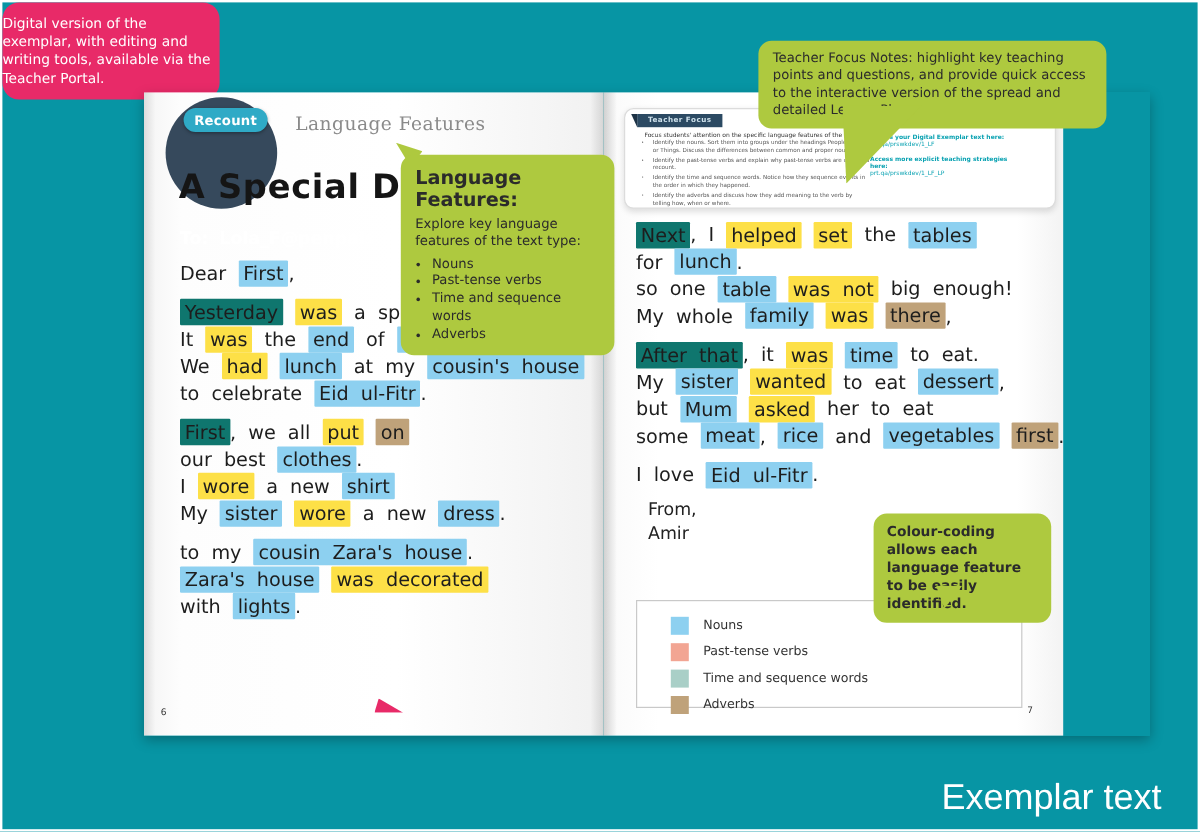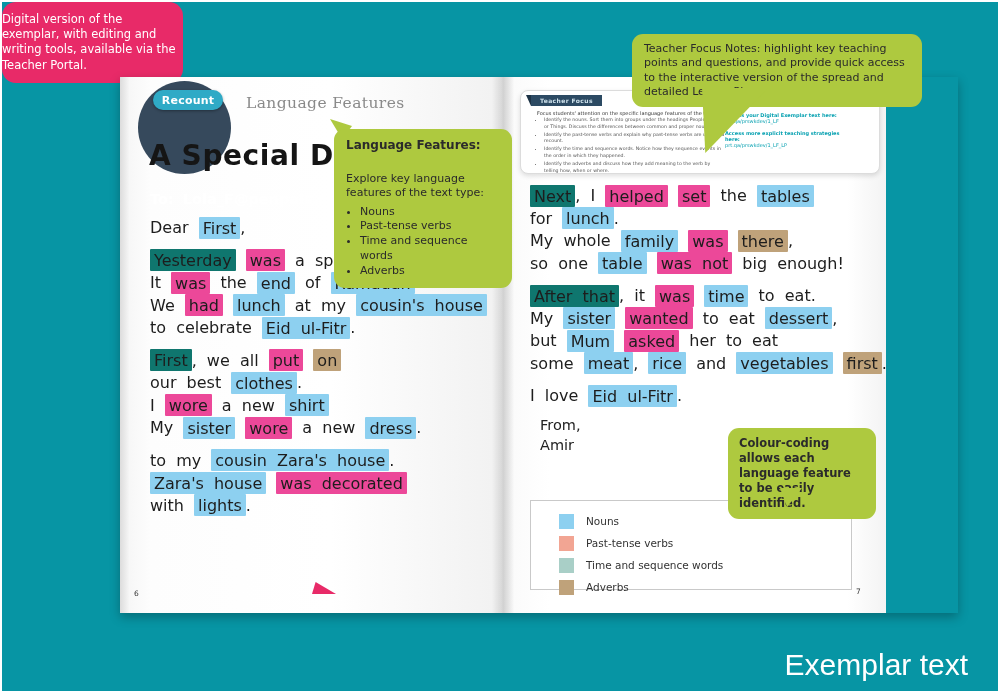--- a/index.html
+++ b/index.html
@@ -65,37 +65,37 @@
   
   .callout{position:absolute;background:#AEC93F;border-radius:11px;color:#2b2b2b;}
   .callout-top{left:630px;top:32px;width:290px;padding:8px 12px;font-size:11px;line-height:1.3;box-sizing:border-box;z-index:4;}
   .callout-top .b{font-weight:normal;}
   .callout-top-tail{position:absolute;left:700px;top:86px;width:66px;height:65px;background:#AEC93F;
      clip-path:polygon(0 0,100% 0,5% 100%);z-index:5;}
 
   .callout-lf{left:214px;top:52px;width:178px;padding:9px 12px;box-sizing:border-box;z-index:3;}
   .callout-lf-tail{position:absolute;left:210px;top:42px;width:22px;height:20px;background:#AEC93F;
      clip-path:polygon(0 0,100% 35%,55% 100%);z-index:3;}
-  .callout-lf .t{font-weight:bold;font-size:12px;margin-bottom:20px;}
+  .callout-lf .t{font-weight:bold;font-size:16px;margin-bottom:4px;}
   .callout-lf .d{font-size:11px;line-height:1.25;margin-bottom:5px;}
   .callout-lf ul{margin:0;padding:0 0 0 14px;font-size:11px;line-height:1.35;}
 
   .callout-cc{left:726px;top:426px;width:148px;padding:8px 11px;font-size:11.5px;font-weight:600;line-height:1.3;box-sizing:border-box;z-index:4;}
   .callout-cc-tail{position:absolute;left:778px;top:486px;width:22px;height:19px;background:#AEC93F;
      clip-path:polygon(0 0,100% 0,32% 100%);z-index:4;}
 
   .callout-pink{left:292px;top:589px;width:181px;padding:10px 0;background:#E82A68;border-radius:14px;
      color:#fff;font-size:11.5px;line-height:1.32;box-sizing:border-box;z-index:4;}
   .callout-pink-tail{position:absolute;left:310px;top:580px;width:24px;height:12px;background:#E82A68;
      clip-path:polygon(15% 0,100% 100%,0 100%);z-index:4;}
 
   .caption{position:absolute;right:30px;top:646px;color:#ffffff;font-size:30px;
      font-family:"Liberation Sans",sans-serif;}
 </style>
-<style>.hl-noun{background:#8DD0F0;}.hl-verb{background:#ec4899;}.hl-time{background:#0f766e;}.hl-adverb{background:#BFA27A;}</style></head>
+<style>.hl-noun{background:#8DD0F0;}.hl-verb{background:#fde047;}.hl-time{background:#0f766e;}.hl-adverb{background:#BFA27A;}</style></head>
 <body>
 
 <div class="canvas">
 
   <div class="spread">
     <div class="page page-left"></div>
     <div class="page page-right"></div>
     <div class="spine"></div>
 
     <div class="corner-circle"></div>
@@ -123,22 +123,22 @@
         <div class="para">
           <div class="line"><span>to</span> <span>my</span> <span class="hl hl-noun">cousin Zara's house</span><span>.</span></div>
           <div class="line"><span class="hl hl-noun">Zara's house</span> <span class="hl hl-verb">was decorated</span></div>
           <div class="line"><span>with</span> <span class="hl hl-noun">lights</span><span>.</span></div>
         </div>
       </div>
     <div class="letter letter-right">
         <div class="para">
           <div class="line"><span class="hl hl-time">Next</span><span>,</span> <span>I</span> <span class="hl hl-verb">helped</span> <span class="hl hl-verb">set</span> <span>the</span> <span class="hl hl-noun">tables</span></div>
           <div class="line"><span>for</span> <span class="hl hl-noun">lunch</span><span>.</span></div>
+          <div class="line"><span>so</span> <span>one</span> <span class="hl hl-noun">table</span> <span class="hl hl-verb">was not</span> <span>big</span> <span>enough!</span></div>
           <div class="line"><span>My</span> <span>whole</span> <span class="hl hl-noun">family</span> <span class="hl hl-verb">was</span> <span class="hl hl-adverb">there</span><span>,</span></div>
-          <div class="line"><span>so</span> <span>one</span> <span class="hl hl-noun">table</span> <span class="hl hl-verb">was not</span> <span>big</span> <span>enough!</span></div>
         </div>
         <div class="para">
           <div class="line"><span class="hl hl-time">After that</span><span>,</span> <span>it</span> <span class="hl hl-verb">was</span> <span class="hl hl-noun">time</span> <span>to</span> <span>eat.</span></div>
           <div class="line"><span>My</span> <span class="hl hl-noun">sister</span> <span class="hl hl-verb">wanted</span> <span>to</span> <span>eat</span> <span class="hl hl-noun">dessert</span><span>,</span></div>
           <div class="line"><span>but</span> <span class="hl hl-noun">Mum</span> <span class="hl hl-verb">asked</span> <span>her</span> <span>to</span> <span>eat</span></div>
           <div class="line"><span>some</span> <span class="hl hl-noun">meat</span><span>,</span> <span class="hl hl-noun">rice</span> <span>and</span> <span class="hl hl-noun">vegetables</span> <span class="hl hl-adverb">first</span><span>.</span></div>
         </div>
         <div class="para">
           <div class="line"><span>I</span> <span>love</span> <span class="hl hl-noun">Eid ul-Fitr</span><span>.</span></div>
         </div>

